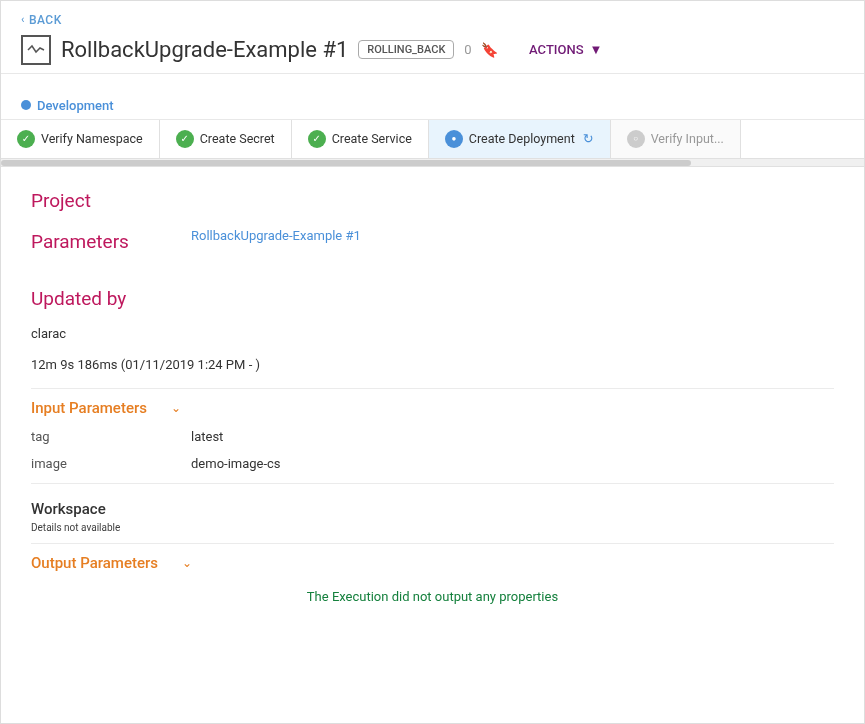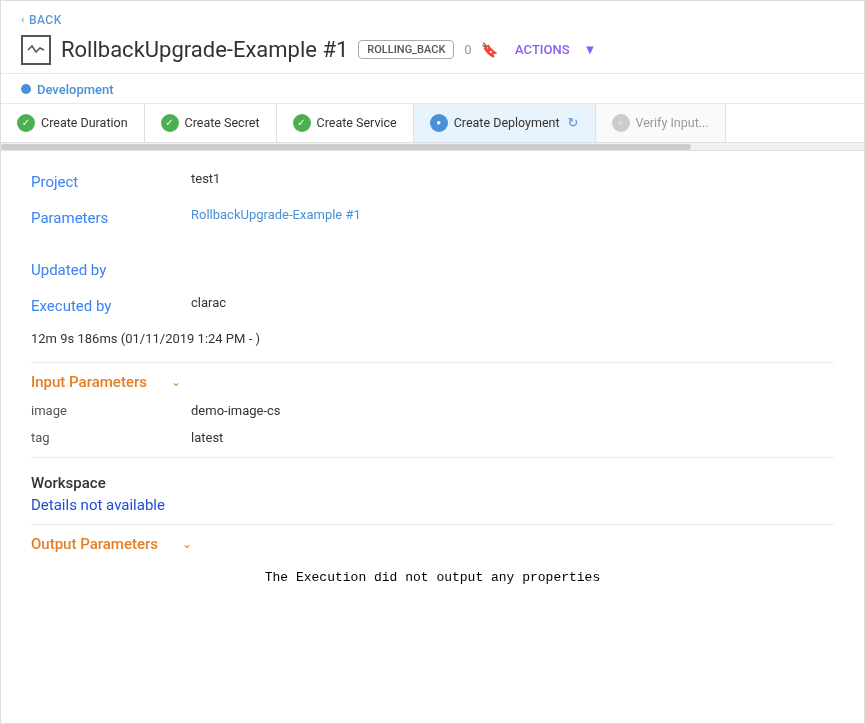--- a/index.html
+++ b/index.html
@@ -70,32 +70,33 @@
       color: #999;
       font-size: 13px;
     }
     .tag-icon {
       color: #999;
       font-size: 14px;
     }
     .actions-btn {
       display: inline-flex;
       align-items: center;
-      gap: 14px;
-      color: #8b5cf6;
+      gap: 6px;
+      color: #701a75;
       font-size: 13px;
       cursor: pointer;
       font-weight: 500;
-      margin-left: 6px;
+      margin-left: 20px;
     }
     
     .pipeline-strip {
       background: #fff;
       border-bottom: 1px solid #e0e0e0;
       padding: 0;
+      margin-top: 16px;
     }
     .env-bar {
       padding: 8px 20px 6px;
       display: flex;
       align-items: center;
       gap: 6px;
       font-size: 13px;
     }
     .env-dot {
       width: 10px;
@@ -190,22 +191,22 @@
       padding: 20px 30px;
       background: #fff;
     }
     .detail-row {
       display: flex;
       align-items: flex-start;
       margin-bottom: 16px;
     }
     .detail-label {
       width: 160px;
-      color: #3b82f6;
-      font-size: 15px;
+      color: #be185d;
+      font-size: 19px;
       flex-shrink: 0;
       padding-top: 2px;
     }
     .detail-value {
       color: #333;
       font-size: 13px;
       flex: 1;
     }
     .detail-link {
       color: #4a90d9;
@@ -257,33 +258,32 @@
       margin-bottom: 10px;
       padding-top: 6px;
     }
     .workspace-title {
       font-size: 15px;
       font-weight: 500;
       color: #333;
       margin-bottom: 4px;
     }
     .workspace-subtitle {
-      color: #1d4ed8;
-      font-size: 15px;
+      color: #404040;
+      font-size: 10px;
     }
     
     .output-section {
       margin-top: 10px;
       text-align: center;
     }
     .output-note {
-      color: #000000;
+      color: #15803d;
       font-size: 13px;
       margin-top: 17px;
-      font-family: Liberation Mono, monospace;
     }
     .divider {
       height: 1px;
       background: #ebebeb;
       margin: 10px 0;
     }
   </style>
 </head>
 <body>
 
@@ -313,21 +313,21 @@
 
   <div class="pipeline-strip">
     <div class="env-bar">
       <div class="env-dot"></div>
       <span class="env-name">Development</span>
     </div>
     <div class="stages-row">
 
       <div class="stage completed">
         <div class="stage-icon-check">✓</div>
-        <span>Create Duration</span>
+        <span>Verify Namespace</span>
       </div>
 
       <div class="stage completed">
         <div class="stage-icon-check">✓</div>
         <span>Create Secret</span>
       </div>
 
       <div class="stage completed">
         <div class="stage-icon-check">✓</div>
         <span>Create Service</span>
@@ -347,59 +347,57 @@
   </div>
 
   <div class="scroll-bar-area">
     <div class="scroll-thumb"></div>
   </div>
 
   <div class="details-section">
 
     <div class="detail-row">
       <span class="detail-label">Project</span>
-      <span class="detail-value">test1</span>
     </div>
 
     <div class="detail-row">
       <span class="detail-label">Parameters</span>
       <span class="detail-value detail-link">RollbackUpgrade-Example #1</span>
     </div>
 
     <div class="detail-row">
     </div>
 
     <div class="detail-row">
       <span class="detail-label">Updated by</span>
       <span class="detail-value"></span>
     </div>
 
     <div class="detail-row">
-      <span class="detail-label">Executed by</span>
       <span class="detail-value">clarac</span>
     </div>
 
     <div class="detail-row">
       <span class="detail-value">12m 9s 186ms (01/11/2019 1:24 PM - )</span>
     </div>
 
     <div class="divider"></div>
 
     <div class="section-header">
       <span>Input Parameters</span>
       <span class="chevron-down">⌄</span>
     </div>
     <div>
       <div class="param-row">
+        <span class="param-label">tag</span>
+        <span class="param-value">latest</span>
+      </div>
+      <div class="param-row">
         <span class="param-label">image</span>
         <span class="param-value">demo-image-cs</span>
-      </div>
-      <div class="param-row">
-        <span class="param-label">tag</span>
-        <span class="param-value">latest</span>
       </div>
     </div>
 
     <div class="divider"></div>
 
     <div class="workspace-section">
       <div class="workspace-title">Workspace</div>
       <div class="workspace-subtitle">Details not available</div>
     </div>
 

